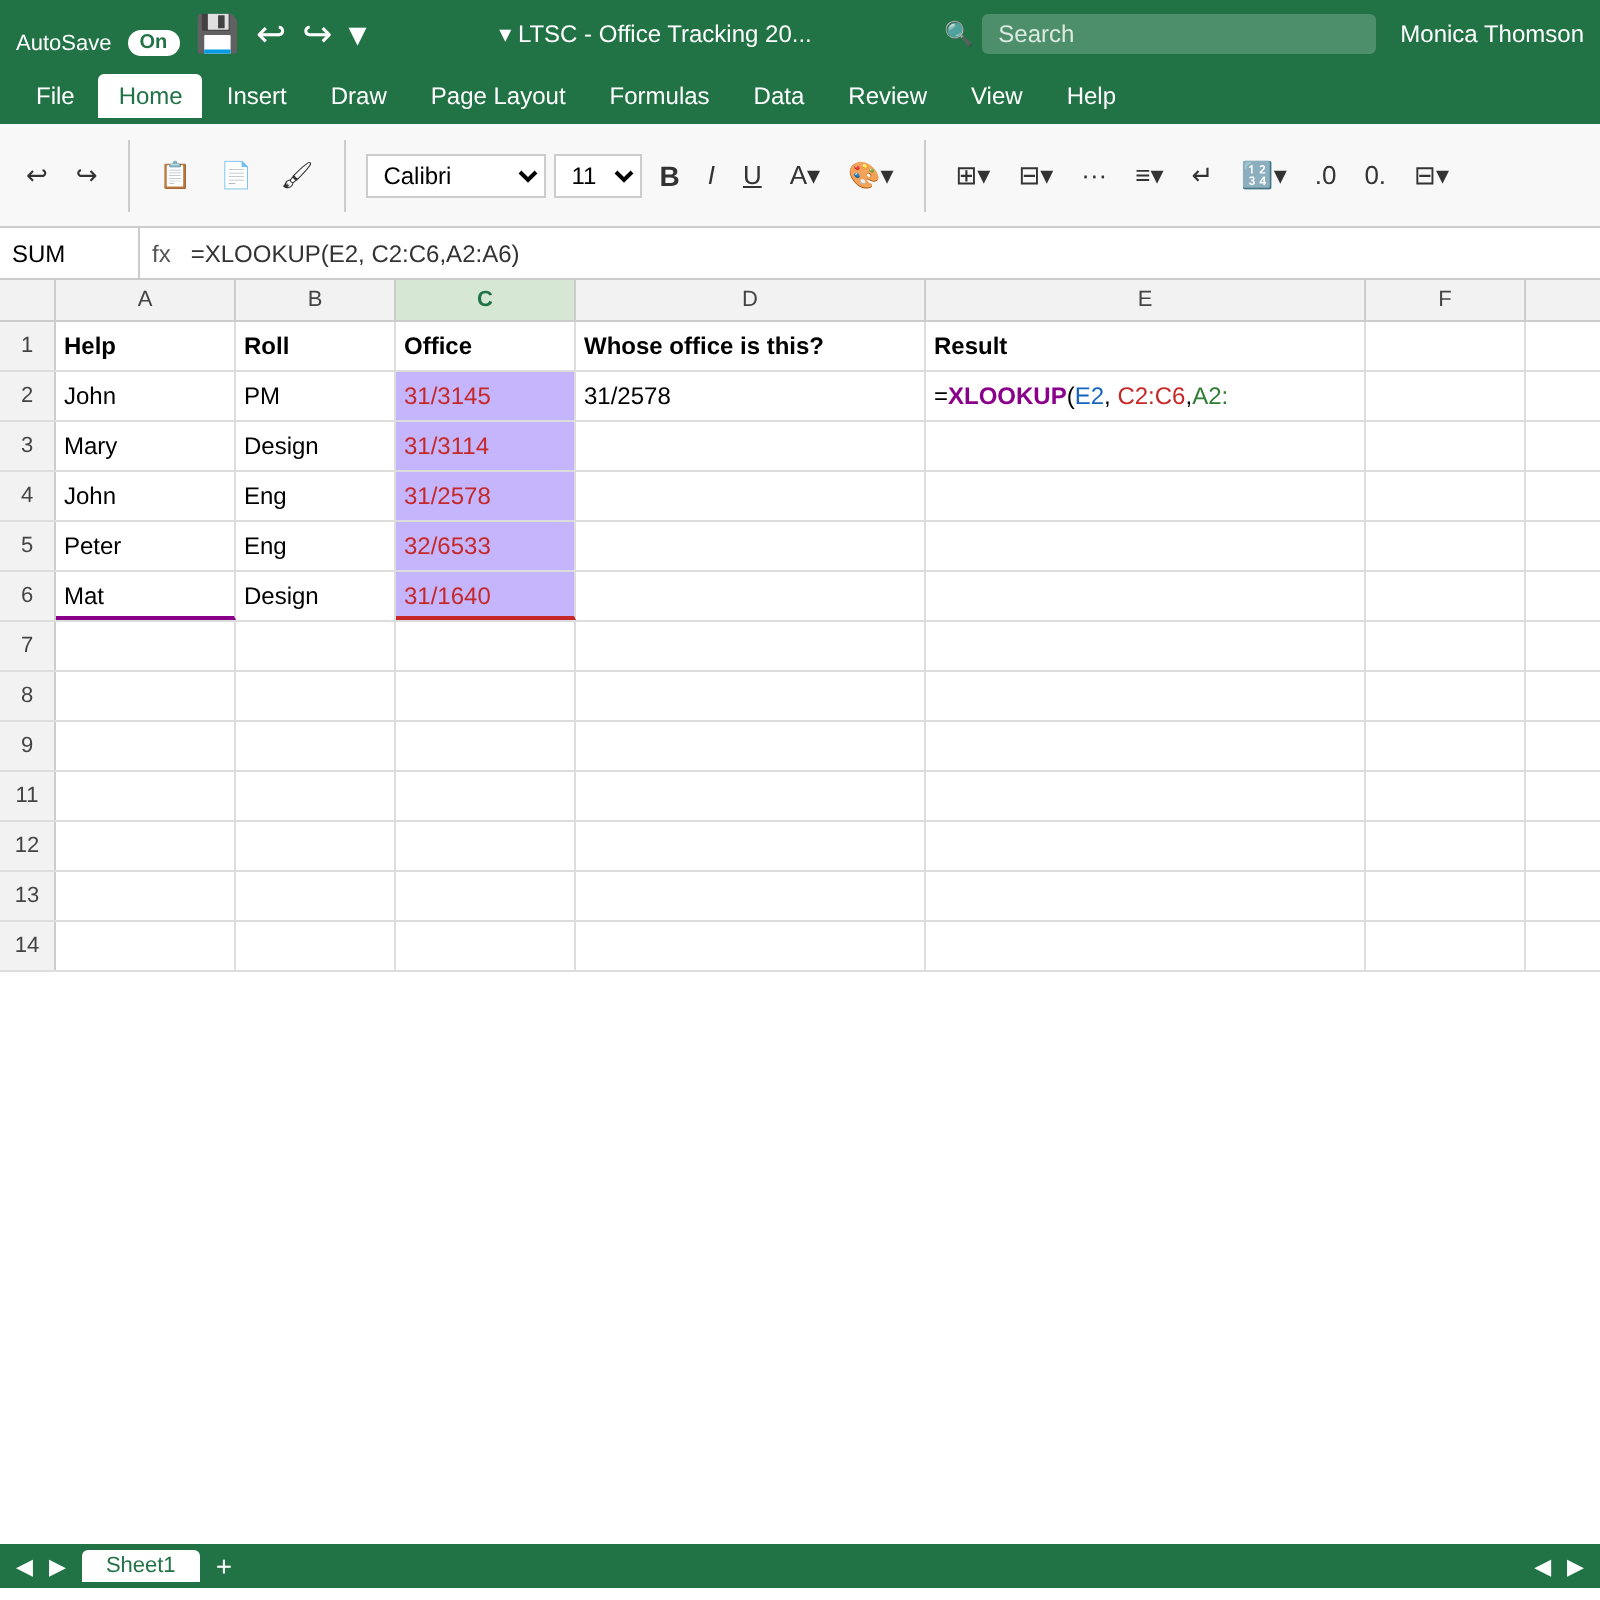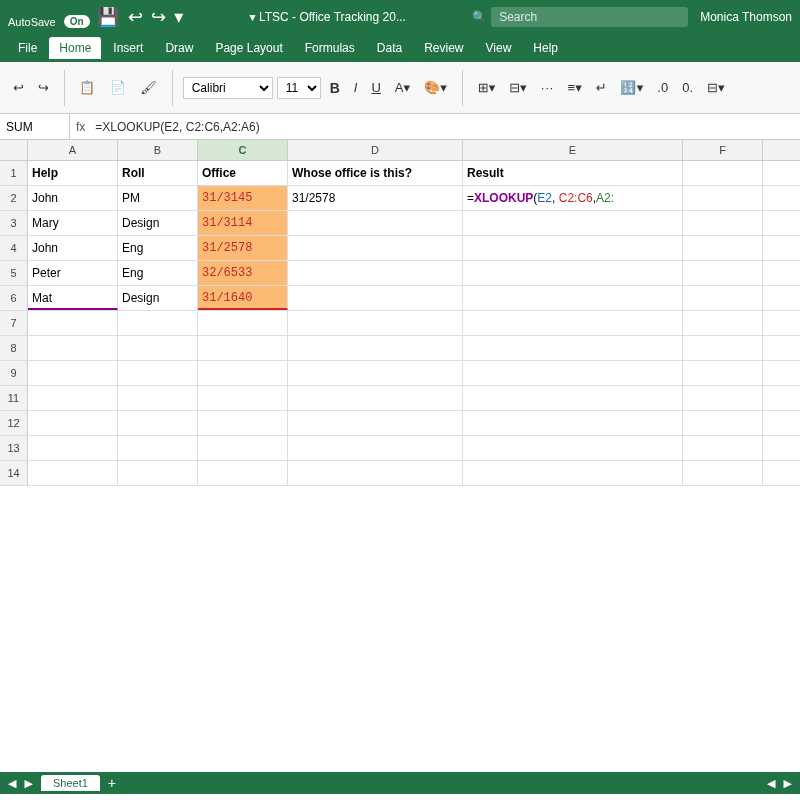--- a/index.html
+++ b/index.html
@@ -180,21 +180,21 @@
     .cell {
       border-right: 1px solid #ddd;
       height: 24px;
       line-height: 24px;
       padding: 0 4px;
       font-size: 12px;
       overflow: hidden;
       white-space: nowrap;
     }
     .cell.header-cell { font-weight: bold; }
-    .cell.pink-bg { background: #fdba74; color: #c62828; font-family: Liberation Mono, monospace; }
+    .cell.pink-bg { background: #c4b5fd; color: #c62828; }
 
     
     .col-a { width: 90px; min-width: 90px; }
     .col-b { width: 80px; min-width: 80px; }
     .col-c { width: 90px; min-width: 90px; }
     .col-d { width: 175px; min-width: 175px; }
     .col-e { width: 220px; min-width: 220px; }
     .col-f { width: 80px; min-width: 80px; }
     .f-black { color: #000; }
     .f-purple { color: #8B008B; font-weight: bold; }

